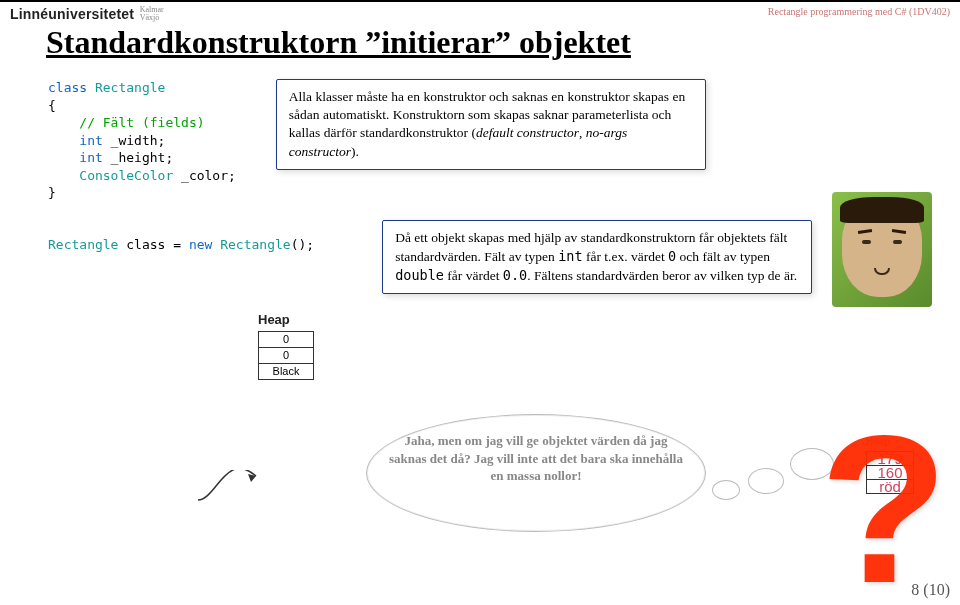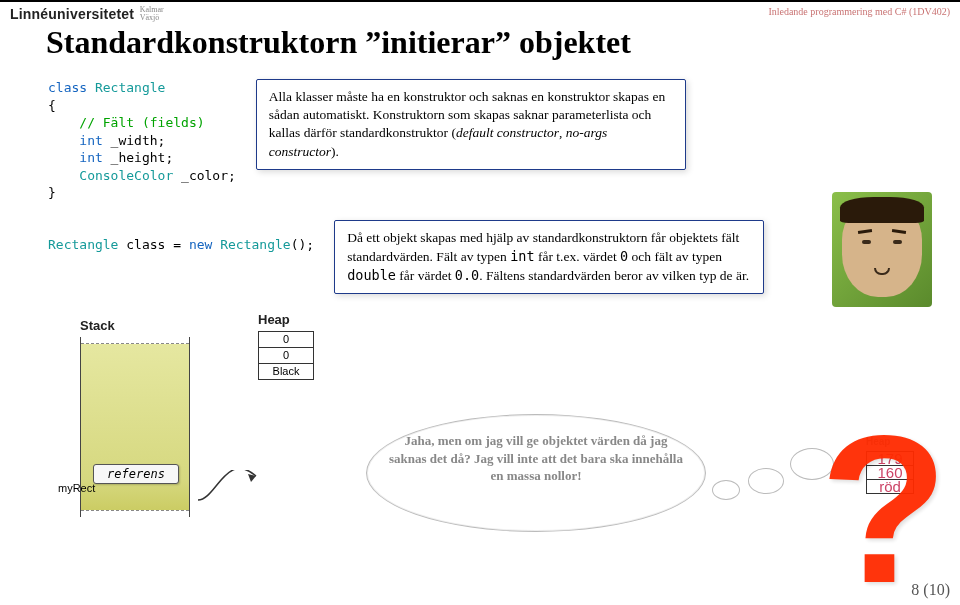--- a/index.html
+++ b/index.html
@@ -18,23 +18,24 @@
     border-top: 2px solid #000;
   }
   .brand { font-weight: bold; font-size: 14px; font-family: Arial, sans-serif; color:#222; letter-spacing:0.2px;}
   .brand-sub { font-size: 8px; color:#888; display:inline-block; line-height:8px; vertical-align: top; margin-left:3px;}
   .course { color:#c97373; font-size:10px;}
   h1.title {
     font-family: Georgia, serif;
     font-size: 32px;
     font-weight: bold;
     padding: 2px 1px 0 46px;
+    text-decoration: underline;
   }
   .content { position: relative; padding: 18px 0 0 48px; }
-  .row { display: flex; gap: 20px; align-items: flex-start; margin-bottom: 18px;}
+  .row { display: flex; gap: 40px; align-items: flex-start; margin-bottom: 18px;}
   pre.code {
     font-family: Consolas, Menlo, monospace;
     font-size: 13px;
     line-height: 1.35;
     white-space: pre;
   }
   .kw { color: #1565c0; }
   .typ { color: #159a9a; }
   .cm { color: #00a300; }
   .callout {
@@ -165,21 +166,21 @@
 <body>
 
 <div class="topbar">
   <div>
     <span class="brand">Linnéuniversitetet</span>
     <span class="brand-sub">
       <span>Kalmar</span><br>
       <span>Växjö</span>
     </span>
   </div>
-  <div class="course">Inledande programmering med C# (1DV402)</div>
+  <div class="course">Rectangle programmering med C# (1DV402)</div>
 </div>
 
 <h1 class="title">Standardkonstruktorn ”initierar” objektet</h1>
 
 <div class="content">
 
   <div class="row">
     <pre class="code"><span class="kw">class</span><span class="typ"> Rectangle</span>
 <span>{</span>
 <span class="cm">    // Fält (fields)</span>
@@ -189,33 +190,26 @@
 <span>}</span></pre>
 
     <div class="callout" style="width:430px;">
       <span>Alla klasser måste ha en konstruktor och saknas en konstruktor skapas en sådan automatiskt. Konstruktorn som skapas saknar parameterlista och kallas därför standardkonstruktor (</span><span class="italic">default constructor</span><span>, </span><span class="italic">no-args constructor</span><span>).</span>
     </div>
   </div>
 
   <div class="row">
     <pre class="code" style="padding-top:16px;"><span class="typ">Rectangle</span><span> class = </span><span class="kw">new</span><span class="typ"> Rectangle</span><span>();</span></pre>
 
-    <div class="callout" style="width:430px; ">
+    <div class="callout" style="width:430px; margin-left:28px;">
       <span>Då ett objekt skapas med hjälp av standardkonstruktorn får objektets fält standardvärden. Fält av typen </span><span class="mono">int</span><span> får t.ex. värdet </span><span class="mono">0</span><span> och fält av typen </span><span class="mono">double</span><span> får värdet </span><span class="mono">0.0</span><span>. Fältens standardvärden beror av vilken typ de är.</span>
     </div>
   </div>
 
   <div class="diagram">
-    <div class="stack-col">
-      <div class="stack-label">Stack</div>
-      <div class="stack-strip">
-        <div class="ref-box">referens</div>
-      </div>
-      <div class="myrect-label">myRect</div>
-    </div>
 
     <div class="heap-col">
       <div class="heap-label">Heap</div>
       <div class="heap-box">
         <div>0</div>
         <div>0</div>
         <div>Black</div>
       </div>
     </div>
 

